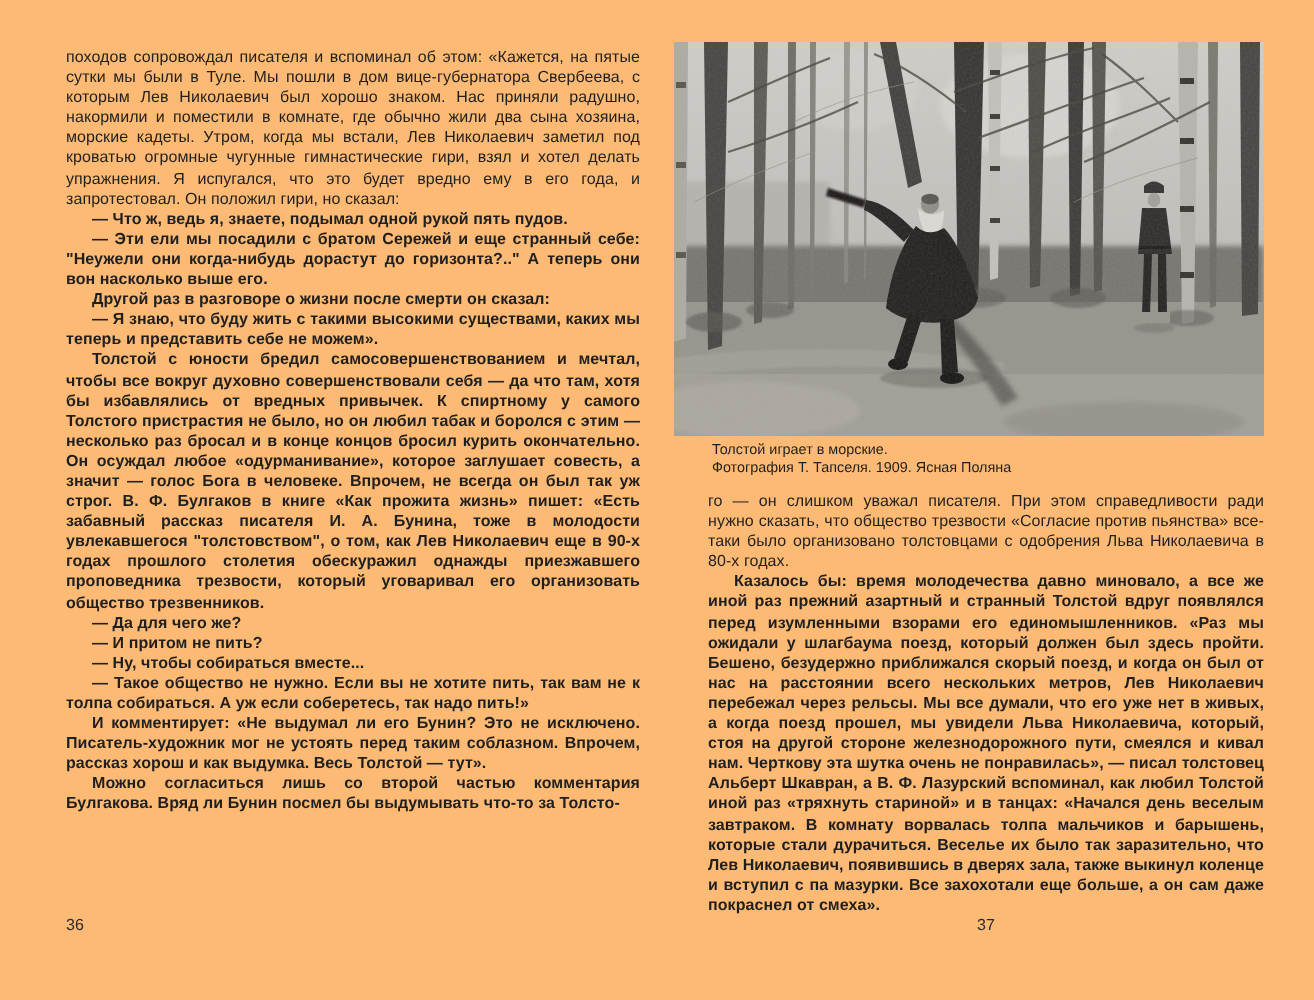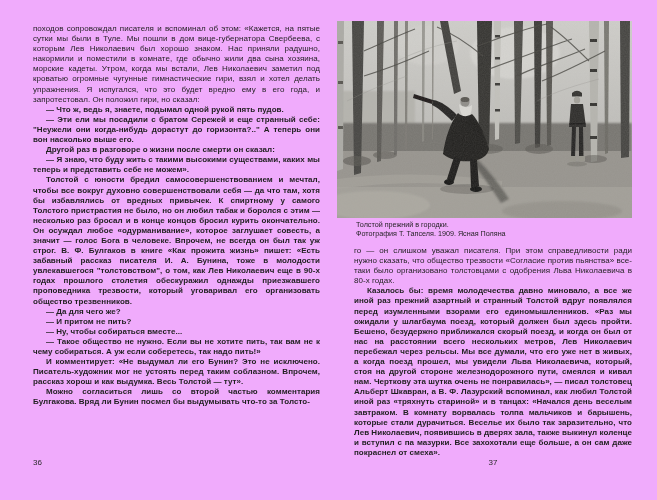--- a/index.html
+++ b/index.html
@@ -1,17 +1,17 @@
 <!DOCTYPE html>
 <html lang="ru"><head>
 <meta charset="utf-8">
 <style>
   html,body { margin:0; padding:0; background:#ffffff; }
   .spread {
-    position:relative; width:657px; height:500px; background:#f0abfc;
+    position:relative; width:657px; height:500px; background:#fdba74;
     overflow:hidden; font-family:"Liberation Sans","DejaVu Sans",sans-serif;
     color:#1f1f1f;
   }
   .textblock { position:absolute; text-align:justify; font-size:8px; line-height:10.1px; letter-spacing:0.04px; }
   .textblock p { margin:0; padding:0; hyphens:auto; -webkit-hyphens:auto; }
   .textblock p.indent { text-indent:13px;font-weight:bold; }
   #left-text  { left:33px;  top:24px;  width:287px; }
   #right-text { left:354px; top:246px; width:278px; }
   .caption { position:absolute; left:356px; top:220px; width:276px; font-size:7.2px; line-height:9.4px; text-align:left; }
   .caption div { margin:0; }
@@ -29,21 +29,21 @@
   <div id="left-text" class="textblock">
     <p>походов сопровождал писателя и вспоминал об этом: «Кажется, на пятые сутки мы были в Туле. Мы пошли в дом вице-губернатора Свербеева, с которым Лев Николаевич был хорошо знаком. Нас приняли радушно, накормили и поместили в комнате, где обычно жили два сына хозяина, морские кадеты. Утром, когда мы встали, Лев Николаевич заметил под кроватью огромные чугунные гимнастические гири, взял и хотел делать упражнения. Я испугался, что это будет вредно ему в его года, и запротестовал. Он положил гири, но сказал:</p>
     <p class="indent">— Что ж, ведь я, знаете, подымал одной рукой пять пудов.</p>
     <p class="indent">— Эти ели мы посадили с братом Сережей и еще странный себе: "Неужели они когда-нибудь дорастут до горизонта?.." А теперь они вон насколько выше его.</p>
     <p class="indent">Другой раз в разговоре о жизни после смерти он сказал:</p>
     <p class="indent">— Я знаю, что буду жить с такими высокими существами, каких мы теперь и представить себе не можем».</p>
     <p class="indent">Толстой с юности бредил самосовершенствованием и мечтал, чтобы все вокруг духовно совершенствовали себя — да что там, хотя бы избавлялись от вредных привычек. К спиртному у самого Толстого пристрастия не было, но он любил табак и боролся с этим — несколько раз бросал и в конце концов бросил курить окончательно. Он осуждал любое «одурманивание», которое заглушает совесть, а значит — голос Бога в человеке. Впрочем, не всегда он был так уж строг. В. Ф. Булгаков в книге «Как прожита жизнь» пишет: «Есть забавный рассказ писателя И. А. Бунина, тоже в молодости увлекавшегося "толстовством", о том, как Лев Николаевич еще в 90-х годах прошлого столетия обескуражил однажды приезжавшего проповедника трезвости, который уговаривал его организовать общество трезвенников.</p>
     <p class="indent">— Да для чего же?</p>
     <p class="indent">— И притом не пить?</p>
     <p class="indent">— Ну, чтобы собираться вместе...</p>
-    <p class="indent">— Такое общество не нужно. Если вы не хотите пить, так вам не к чему собираться. А уж если соберетесь, так надо пить!»</p>
+    <p class="indent">— Такое общество не нужно. Если вы не хотите пить, так вам не к толпа собираться. А уж если соберетесь, так надо пить!»</p>
     <p class="indent">И комментирует: «Не выдумал ли его Бунин? Это не исключено. Писатель-художник мог не устоять перед таким соблазном. Впрочем, рассказ хорош и как выдумка. Весь Толстой — тут».</p>
     <p class="indent">Можно согласиться лишь со второй частью комментария Булгакова. Вряд ли Бунин посмел бы выдумывать что-то за Толсто-</p>
   </div>
   <div id="pn-left" class="pagenum">36</div>
 
   <div class="photo">
     <svg width="295" height="197" viewBox="0 0 295 197" xmlns="http://www.w3.org/2000/svg">
       <defs>
         <linearGradient id="sky" x1="0" y1="0" x2="0" y2="1">
           <stop offset="0" stop-color="#d0cfcb"></stop>
@@ -153,21 +153,21 @@
         <path d="M242,106 L246,106 L246.5,136 L242,136 Z" fill="#232221"></path>
         <rect x="232.5" y="135" width="6.5" height="5.5" fill="#96948b"></rect>
         <rect x="241.5" y="135" width="6.5" height="5.5" fill="#96948b"></rect>
       </g>
 
       <rect x="0" y="0" width="295" height="197" filter="url(#noise)" opacity="0.5"></rect>
     </svg>
   </div>
 
   <div class="caption">
-    <div>Толстой прежний в городки.</div>
+    <div>Толстой играет в морские.</div>
     <div>Фотография Т. Тапселя. 1909. Ясная Поляна</div>
   </div>
 
   <div id="right-text" class="textblock">
     <p>го — он слишком уважал писателя. При этом справедливости ради нужно сказать, что общество трезвости «Согласие против пьянства» все-таки было организовано толстовцами с одобрения Льва Николаевича в 80-х годах.</p>
     <p class="indent">Казалось бы: время молодечества давно миновало, а все же иной раз прежний азартный и странный Толстой вдруг появлялся перед изумленными взорами его единомышленников. «Раз мы ожидали у шлагбаума поезд, который должен был здесь пройти. Бешено, безудержно приближался скорый поезд, и когда он был от нас на расстоянии всего нескольких метров, Лев Николаевич перебежал через рельсы. Мы все думали, что его уже нет в живых, а когда поезд прошел, мы увидели Льва Николаевича, который, стоя на другой стороне железнодорожного пути, смеялся и кивал нам. Черткову эта шутка очень не понравилась», — писал толстовец Альберт Шкавран, а В. Ф. Лазурский вспоминал, как любил Толстой иной раз «тряхнуть стариной» и в танцах: «Начался день веселым завтраком. В комнату ворвалась толпа мальчиков и барышень, которые стали дурачиться. Веселье их было так заразительно, что Лев Николаевич, появившись в дверях зала, также выкинул коленце и вступил с па мазурки. Все захохотали еще больше, а он сам даже покраснел от смеха».</p>
   </div>
   <div id="pn-right" class="pagenum">37</div>
 
 </div>

